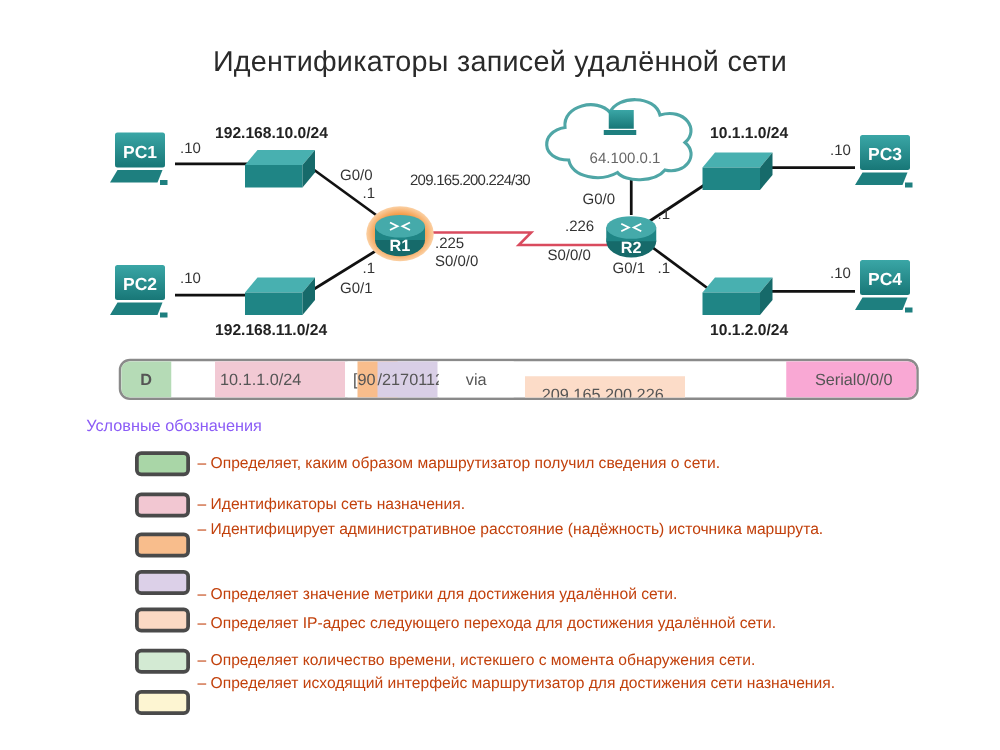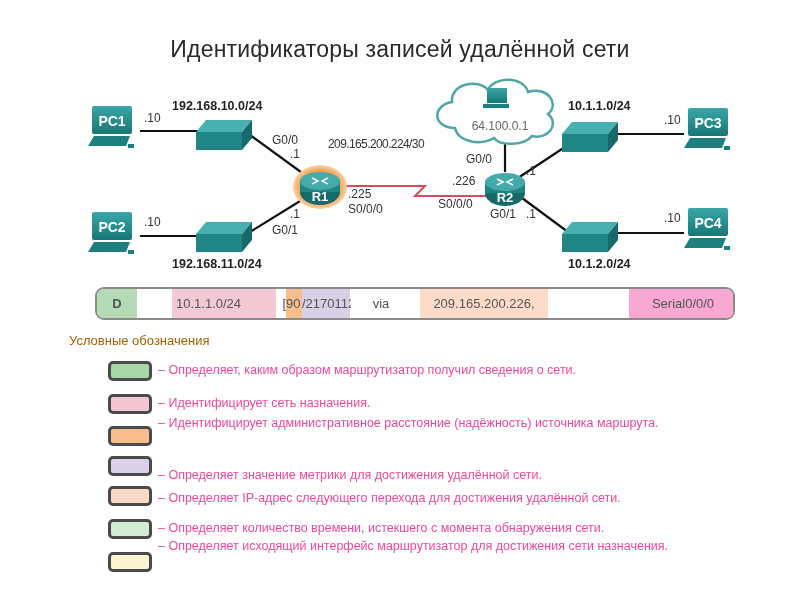--- a/index.html
+++ b/index.html
@@ -10,25 +10,25 @@
   svg.topo { position: absolute; left: 0; top: 0; }
   .lbl { font-family: "Liberation Sans", sans-serif; fill: #333; }
   .lbl-b { font-family: "Liberation Sans", sans-serif; fill: #222; font-weight: bold; }
   .lbl-g { font-family: "Liberation Sans", sans-serif; fill: #666; }
 
   .route-bar { position: absolute; left: 95px; top: 287px; width: 640px; height: 33px;
                border: 2px solid #8a8a8a; border-radius: 9px; overflow: hidden; background: #fff;
                box-sizing: border-box; }
   .seg { position: absolute; top: 0; height: 100%; display: flex; align-items: center;
          font-size: 13px; color: #555; white-space: nowrap; }
-  .legend-title { position: absolute; left: 69px; top: 333px; font-size: 13px; color: #a16207; }
+  .legend-title { position: absolute; left: 69px; top: 333px; font-size: 13px; color: #8b5cf6; }
   .legend-item { position: absolute; left: 108px; }
   .swatch { position: absolute; left: 0; width: 44px; height: 20px; border: 3px solid #4a4a4a;
             border-radius: 5px; box-sizing: border-box; }
-  .legend-text { position: absolute; left: 50px; font-size: 12.5px; color: #ec4899; line-height: 15px; width: 590px; }
+  .legend-text { position: absolute; left: 50px; font-size: 12.5px; color: #c2410c; line-height: 15px; width: 590px; }
 </style>
 </head>
 <body>
 
 <div class="title">Идентификаторы записей удалённой сети</div>
 
 <svg class="topo" width="800" height="285">
   <defs>
     <linearGradient id="tealG" x1="0" y1="0" x2="0" y2="1">
       <stop offset="0" stop-color="#3aa6a6"></stop>
@@ -162,37 +162,37 @@
     </div>
   <div class="seg" style="left: 189px; width: 32px; background: rgb(248, 189, 140);">
       <span>90</span>
     </div>
   <div class="seg" style="left: 205px; width: 48px; background: rgb(217, 207, 230);">
       <span>/2170112]</span>
     </div>
   <div class="seg" style="left: 254px; width: 60px; justify-content: center; background: rgb(255, 255, 255);">
       <span>via</span>
     </div>
-  <div class="seg" style="left: 323px; width: 128px; justify-content: center; background: rgb(252, 220, 200);">
+  <div class="seg" style="left: 323px; width: 128px; justify-content: center; background: rgb(252, 220, 200); margin-top: 12px;">
       <span>209.165.200.226,</span>
     </div>
   <div class="seg" style="left: 532px; width: 108px; justify-content: center; background: #f9a8d4;">
       <span>Serial0/0/0</span>
     </div>
 </div>
 
 <div class="legend-title">Условные обозначения</div>
 
 <div class="legend-item" style="top:361px">
   <div class="swatch" style="background: rgb(169, 214, 167);"></div>
   <div class="legend-text" style="top:2px">– Определяет, каким образом маршрутизатор получил сведения о сети.</div>
 </div>
 <div class="legend-item" style="top:394px">
   <div class="swatch" style="background: rgb(242, 199, 210);"></div>
-  <div class="legend-text" style="top:2px">– Идентифицирует сеть назначения.</div>
+  <div class="legend-text" style="top:2px">– Идентификаторы сеть назначения.</div>
 </div>
 <div class="legend-item" style="top:424px">
   <div class="swatch" style="top: 2px; background: rgb(248, 189, 140);"></div>
   <div class="legend-text" style="top:-8px;width:540px">– Идентифицирует административное расстояние (надёжность) источника маршрута.</div>
 </div>
 <div class="legend-item" style="top:456px">
   <div class="swatch" style="background: rgb(220, 208, 232);"></div>
   <div class="legend-text" style="top:12px">– Определяет значение метрики для достижения удалённой сети.</div>
 </div>
 <div class="legend-item" style="top:486px">

